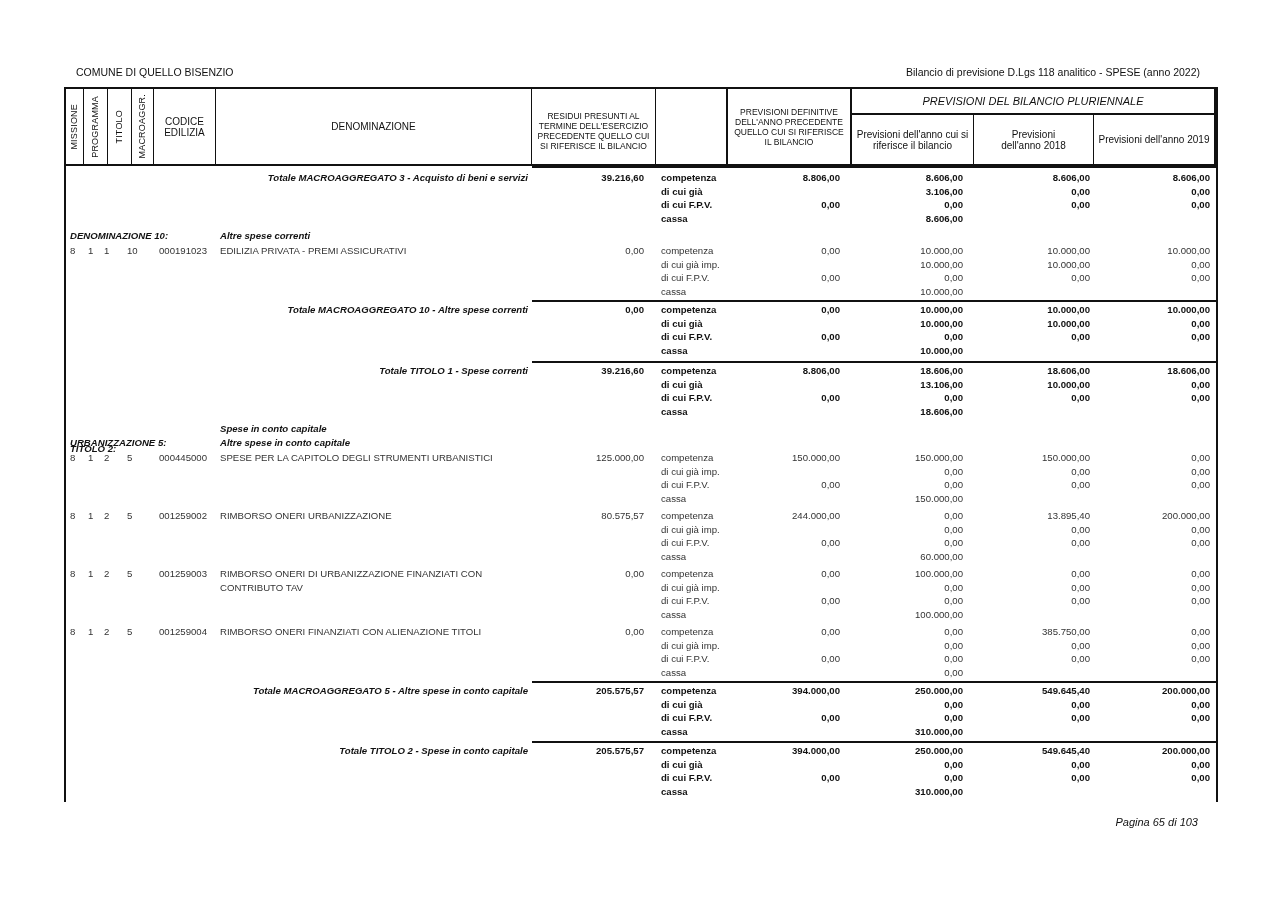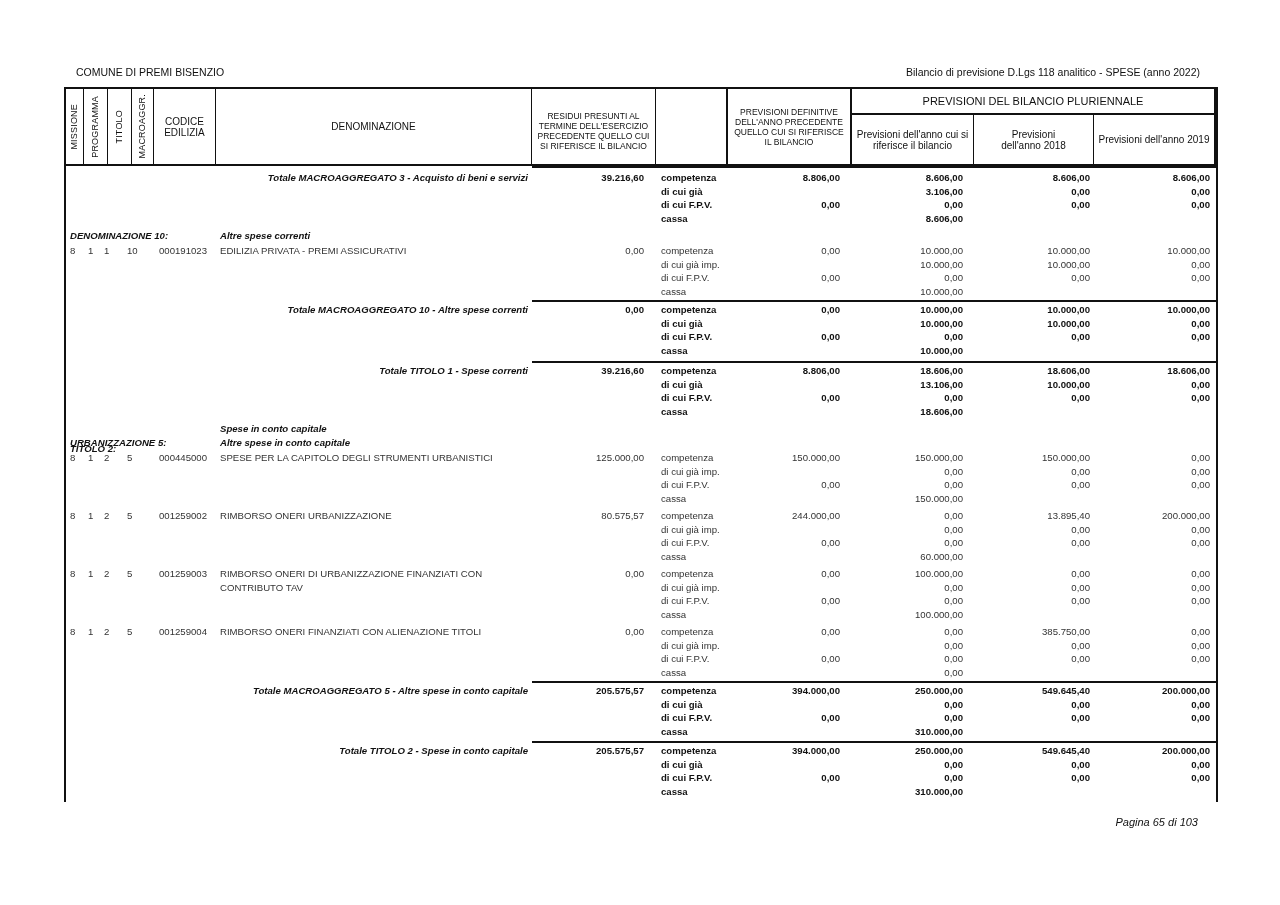--- a/index.html
+++ b/index.html
@@ -24,21 +24,21 @@
   .t { position: absolute; font-size: 9.6px; white-space: nowrap; line-height: 13.6px; }
   .b { font-weight: bold; }
   .i { font-style: italic; }
   .r { text-align: right; }
   .light { color: #333; }
   .rule { position: absolute; height: 2px; background: #111; }
 </style>
 </head>
 <body>
 
-<div class="abs hdr-left">COMUNE DI PREMI BISENZIO</div>
+<div class="abs hdr-left">COMUNE DI QUELLO BISENZIO</div>
 <div class="abs hdr-right">Bilancio di previsione D.Lgs 118 analitico - SPESE (anno 2022)</div>
 
 <div class="frame"></div>
 
 <div class="hbox" style="left:64px; top:87px; width:1152px; height:79px;"></div>
 <div class="hcell" style="left:66px; top:89px; width:18px; height:75px;">
   <span class="vtext">MISSIONE</span>
   </div>
 <div class="hcell" style="left:84px; top:89px; width:24px; height:75px;">
   <span class="vtext">PROGRAMMA</span>
@@ -57,21 +57,21 @@
   </div>
 <div class="hcell small" style="left:532px; top:89px; width:124px; height:75px; white-space:normal; padding:8px 1px 0;">
   <span>RESIDUI PRESUNTI AL TERMINE DELL'ESERCIZIO PRECEDENTE QUELLO CUI SI RIFERISCE IL BILANCIO</span>
   </div>
 <div class="hcell" style="left:656px; top:89px; width:72px; height:75px; border-right:2px solid #111;">
   <span></span>
   </div>
 <div class="hcell small" style="left:728px; top:89px; width:124px; height:75px; white-space:normal; padding:0 4px; border-right:2px solid #111;">
   <span>PREVISIONI DEFINITIVE DELL'ANNO PRECEDENTE QUELLO CUI SI RIFERISCE IL BILANCIO</span>
   </div>
-<div class="hcell" style="left:852px; top:89px; width:362px; height:26px; border-right:none; border-bottom:2px solid #111; font-size:11px;">
+<div class="hcell" style="left:852px; top:89px; width:362px; height:26px; border-right:none; border-bottom:2px solid #111; font-size:11px;font-style:italic;">
   <span>PREVISIONI DEL BILANCIO PLURIENNALE</span>
   </div>
 <div class="hcell" style="left:852px; top:115px; width:122px; height:49px; white-space:normal; padding:0 4px;">
   <span>Previsioni dell'anno cui si riferisce il bilancio</span>
   </div>
 <div class="hcell" style="left:974px; top:115px; width:120px; height:49px; white-space:normal; padding:0 18px;">
   <span>Previsioni dell'anno 2018</span>
   </div>
 <div class="hcell" style="left:1094px; top:115px; width:120px; height:49px; border-right:none;">
   <span>Previsioni dell'anno 2019</span>

